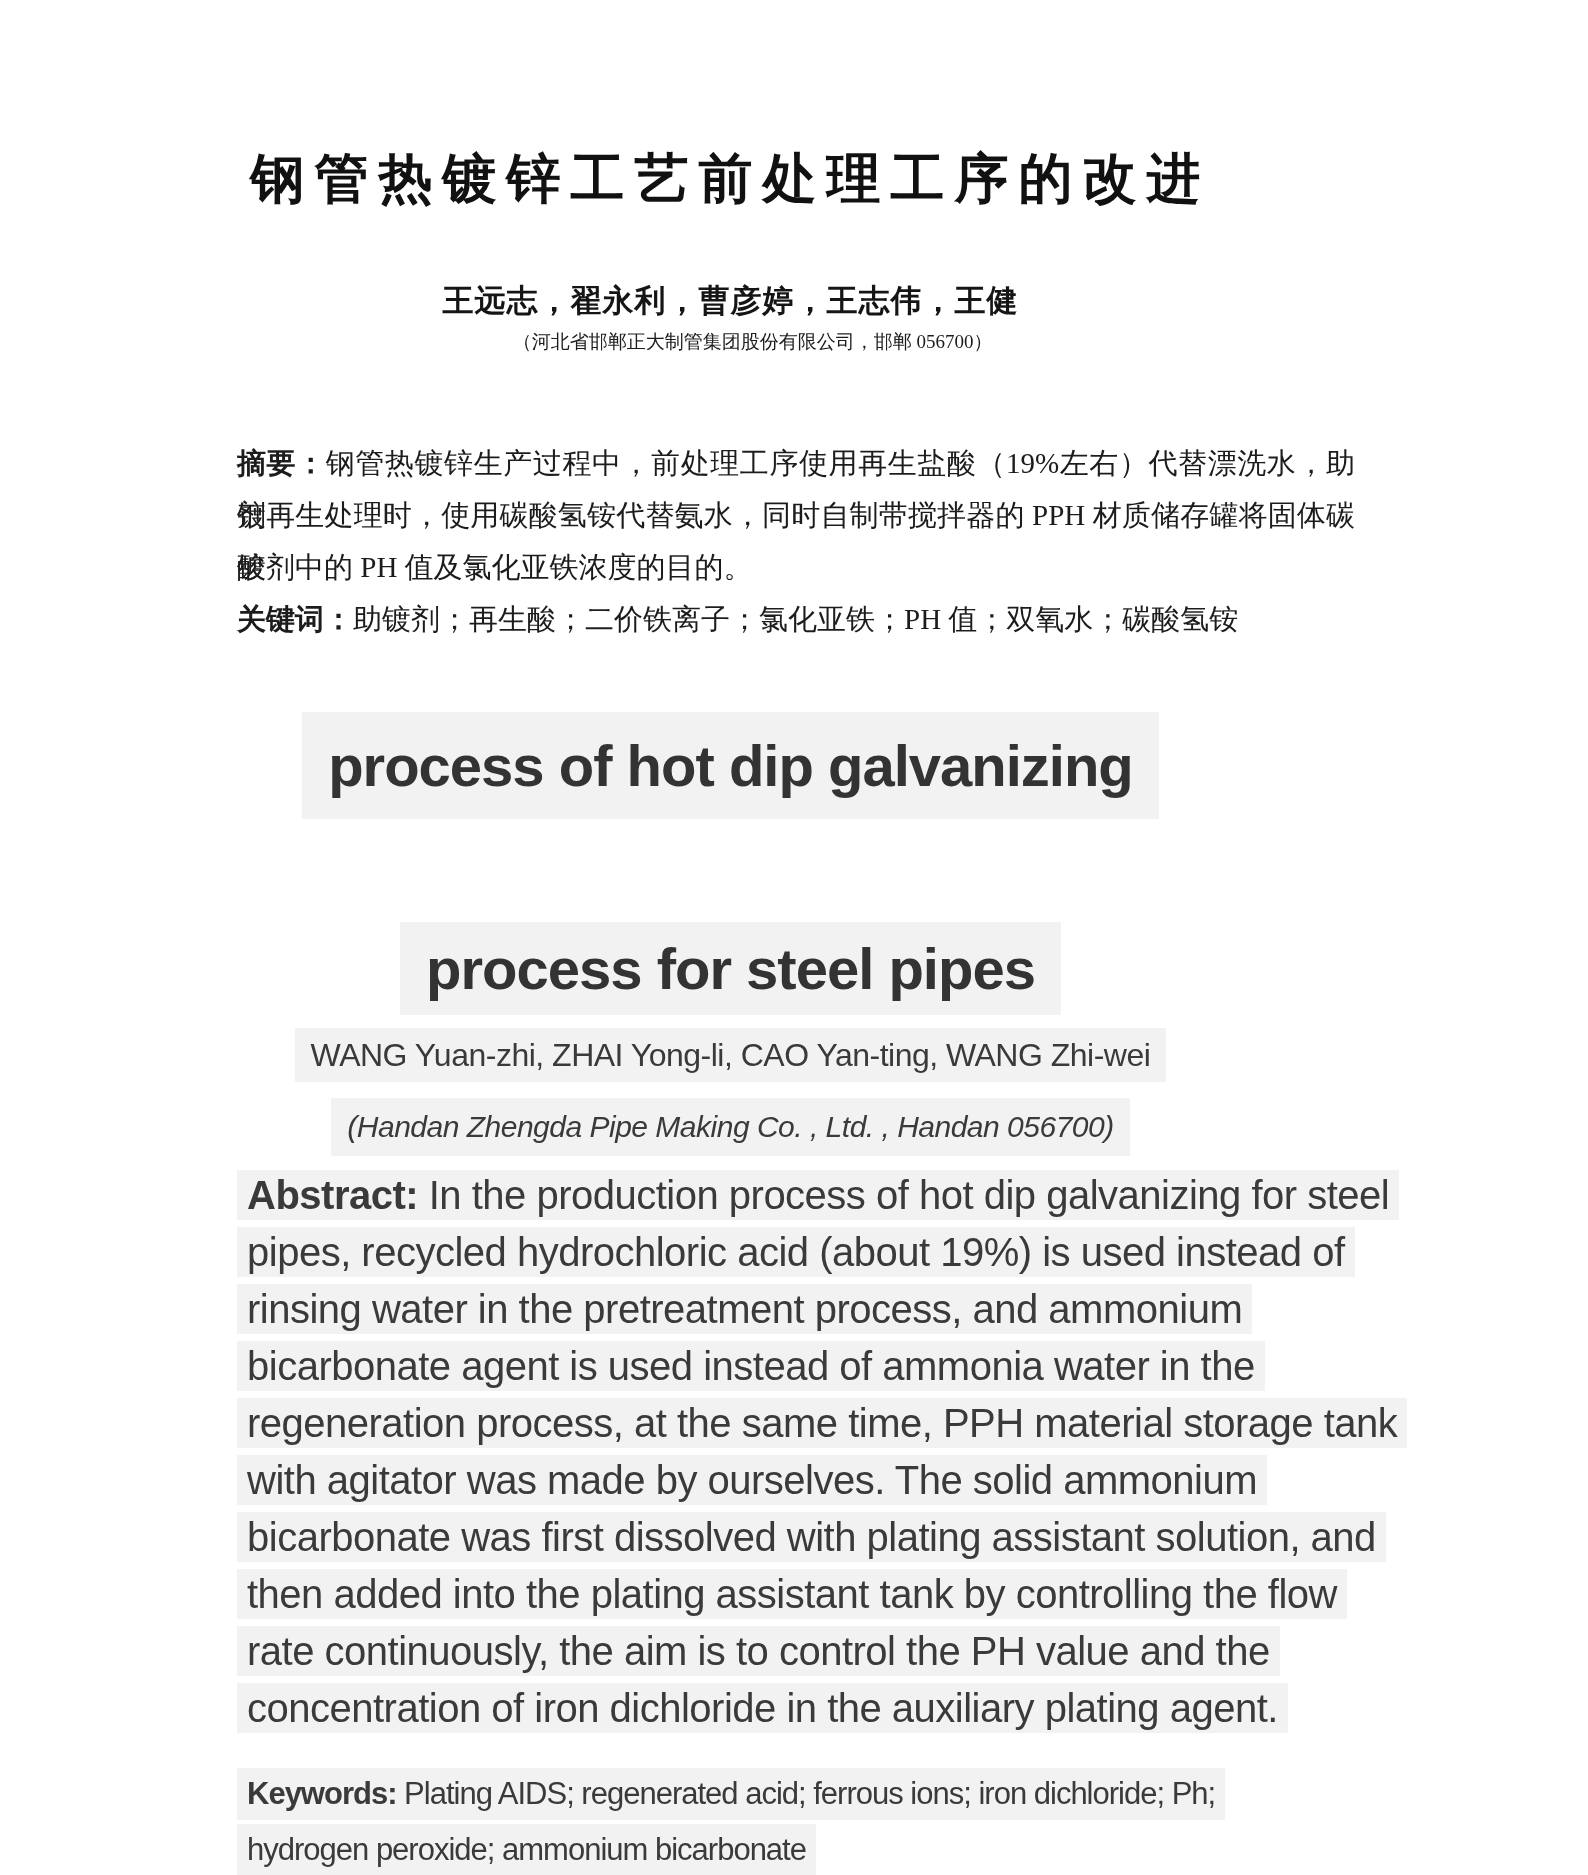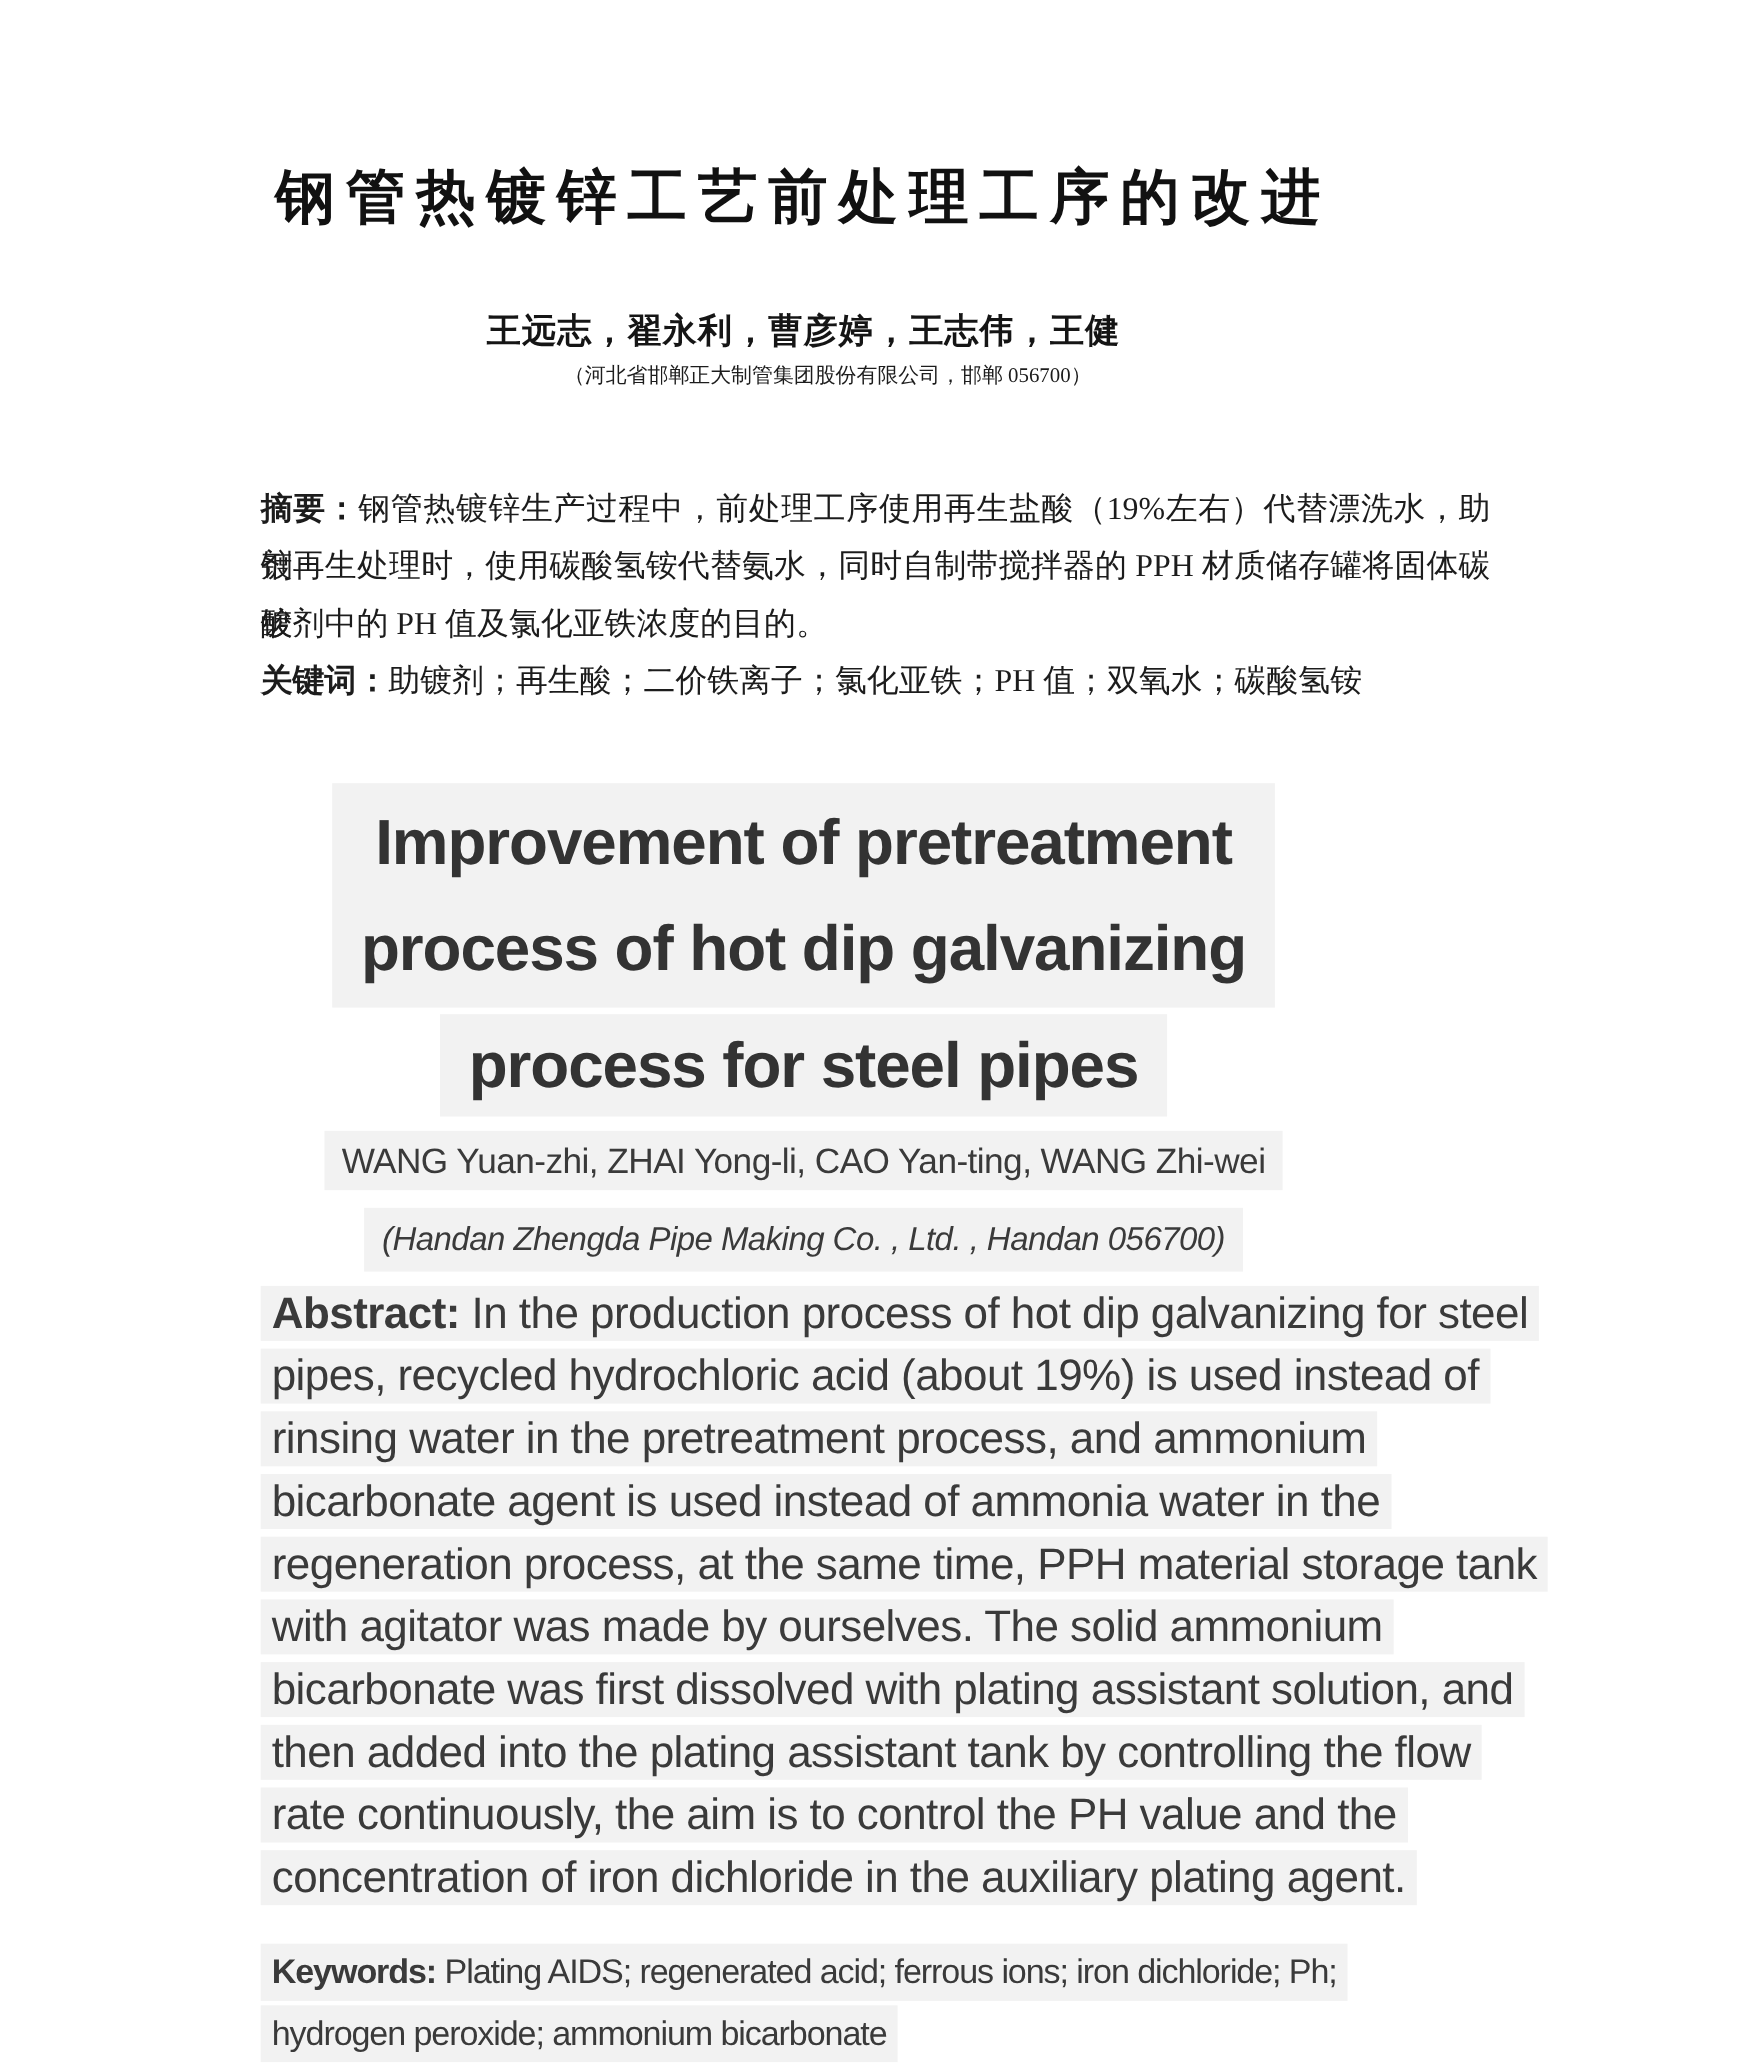--- a/index.html
+++ b/index.html
@@ -82,21 +82,20 @@
 
   <div class="cn-abstract">
     <div class="cn-line just"><span class="b">摘要：</span><span>钢管热镀锌生产过程中，前处理工序使用再生盐酸（19%左右）代替漂洗水，助镀</span></div>
     <div class="cn-line just">剂再生处理时，使用碳酸氢铵代替氨水，同时自制带搅拌器的 PPH 材质储存罐将固体碳酸</div>
     <div class="cn-line">镀剂中的 PH 值及氯化亚铁浓度的目的。</div>
     <div class="cn-line"><span class="b">关键词：</span><span>助镀剂；再生酸；二价铁离子；氯化亚铁；PH 值；双氧水；碳酸氢铵</span></div>
   </div>
 
   <div class="en en-title-wrap">
     <div class="en-title-group hl">
-      <div>Improvement of pretreatment</div>
       <div>process of hot dip galvanizing</div>
     </div>
   </div>
   <div class="en en-title3-wrap">
     <span class="en-title-line3 hl">process for steel pipes</span>
   </div>
 
   <div class="en en-authors-wrap">
     <span class="en-authors hl">WANG Yuan-zhi, ZHAI Yong-li, CAO Yan-ting, WANG Zhi-wei</span>
   </div>

